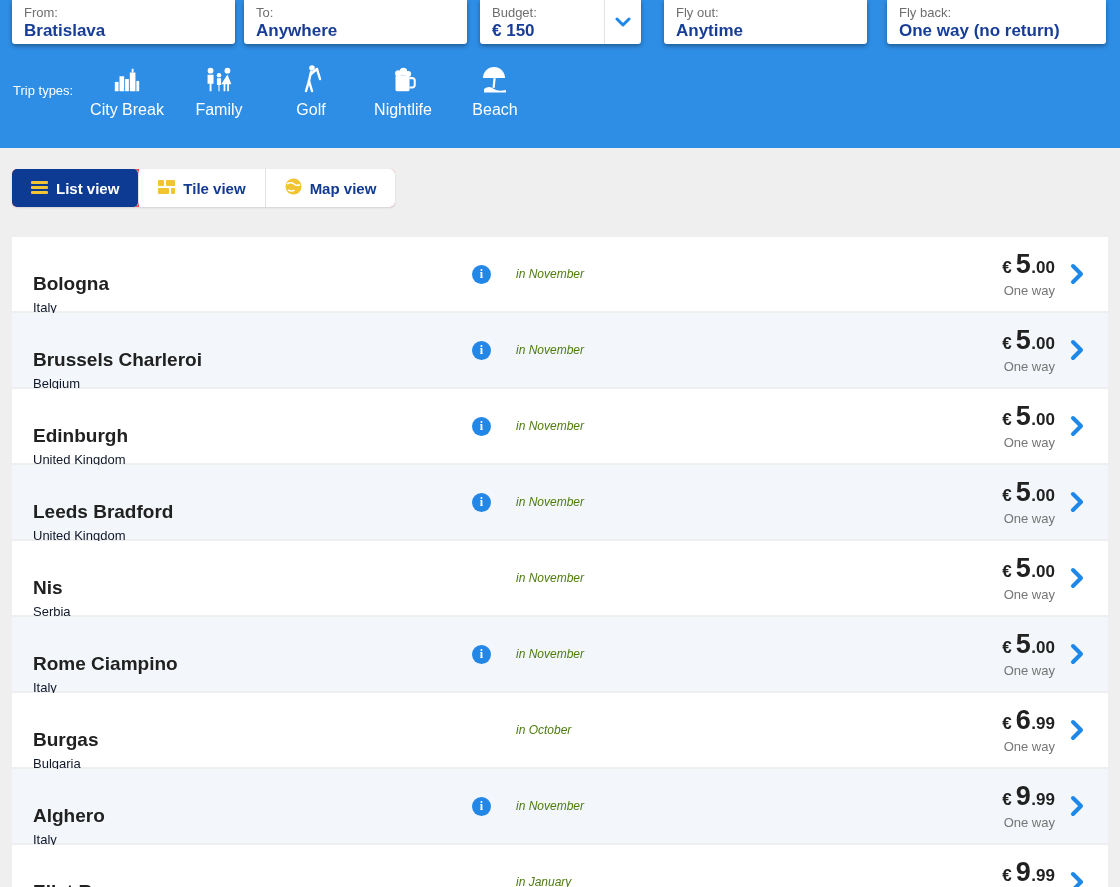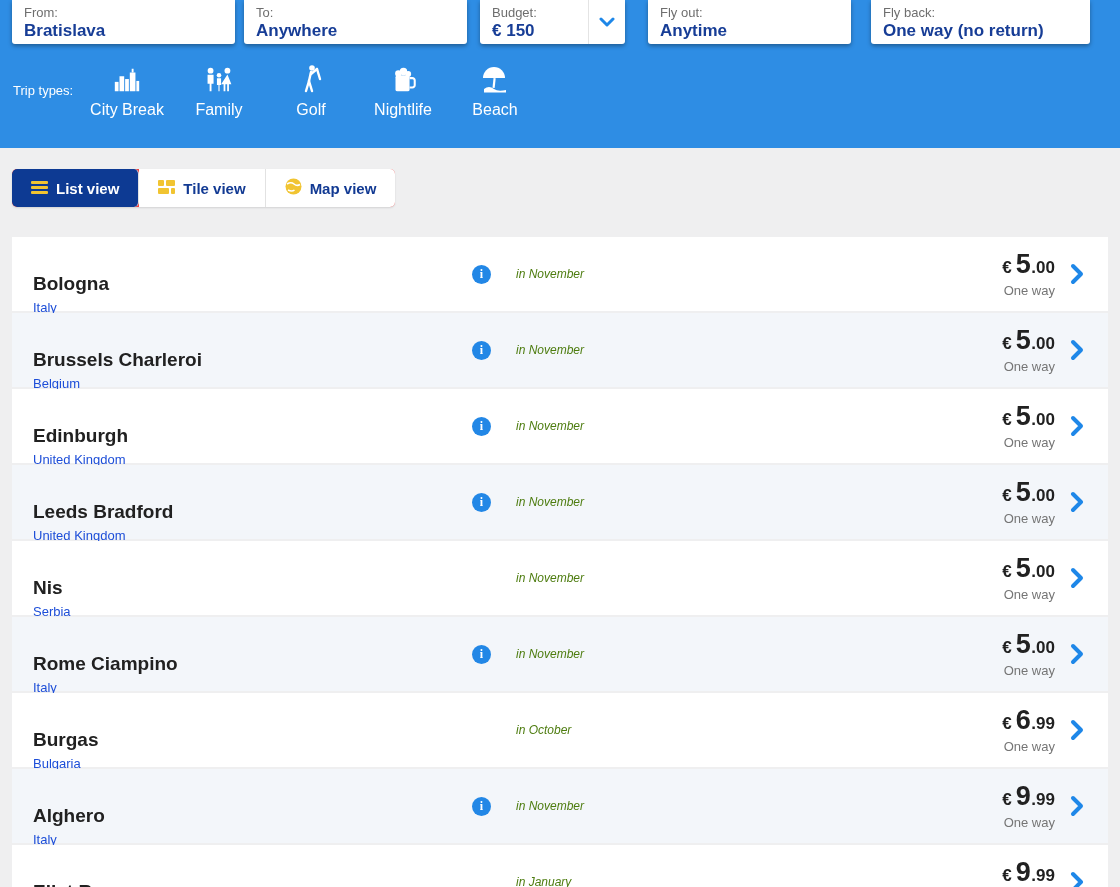--- a/index.html
+++ b/index.html
@@ -28,21 +28,21 @@
     border-radius: 0 0 3px 3px;
     box-shadow: 0 2px 4px rgba(0,0,0,0.35);
     padding: 5px 12px 0 12px;
     cursor: pointer;
     overflow: hidden;
   }
   .field .flabel { font-size: 13px; color: #6e6e6e; display: block; line-height: 15px; }
   .field .fvalue { font-size: 17px; font-weight: bold; color: #173d96; display: block; line-height: 22px; white-space: nowrap; }
   .f0 { width: 223px; margin-right: 9px; }
   .f1 { width: 223px; margin-right: 13px; }
-  .f2 { width: 145px; margin-right: 23px; padding: 0; display: flex; }
+  .f2 { width: 161px; margin-right: 23px; padding: 0; display: flex; }
   .f3 { width: 203px; margin-right: 20px; }
   .f4 { width: 219px; }
   .budget-text { padding: 5px 0 0 12px; flex: 1; }
   .budget-drop {
     width: 37px; border-left: 1px solid #e4e4e4;
     display: flex; align-items: center; justify-content: center;
     cursor: pointer;
   }
 
   
@@ -82,21 +82,21 @@
   .row {
     height: 74px;
     margin-bottom: 2px;
     background: #ffffff;
     position: relative;
     cursor: pointer;
   }
   .row:nth-child(even) { background: #f3f6fa; }
   .row-left { position: absolute; left: 21px; top: 12px; margin-top: 23px; }
   .city { font-size: 19px; font-weight: bold; color: #212121; line-height: 24px; }
-  .country { font-size: 13px; color: #1d4ed8; margin-top: 4px; display: block; }
+  .country { font-size: 13px; color: #0f172a; margin-top: 4px; display: block; }
   .row-mid {
     position: absolute; left: 460px; top: 0; height: 74px;
     display: flex; align-items: center;
   }
   .info {
     width: 19px; height: 19px; border-radius: 50%;
     background: #2287e6; color: #ffffff;
     font-size: 12px; font-weight: bold; font-family: "Liberation Serif", serif;
     display: flex; align-items: center; justify-content: center;
     margin-right: 25px; cursor: pointer; flex: none;

